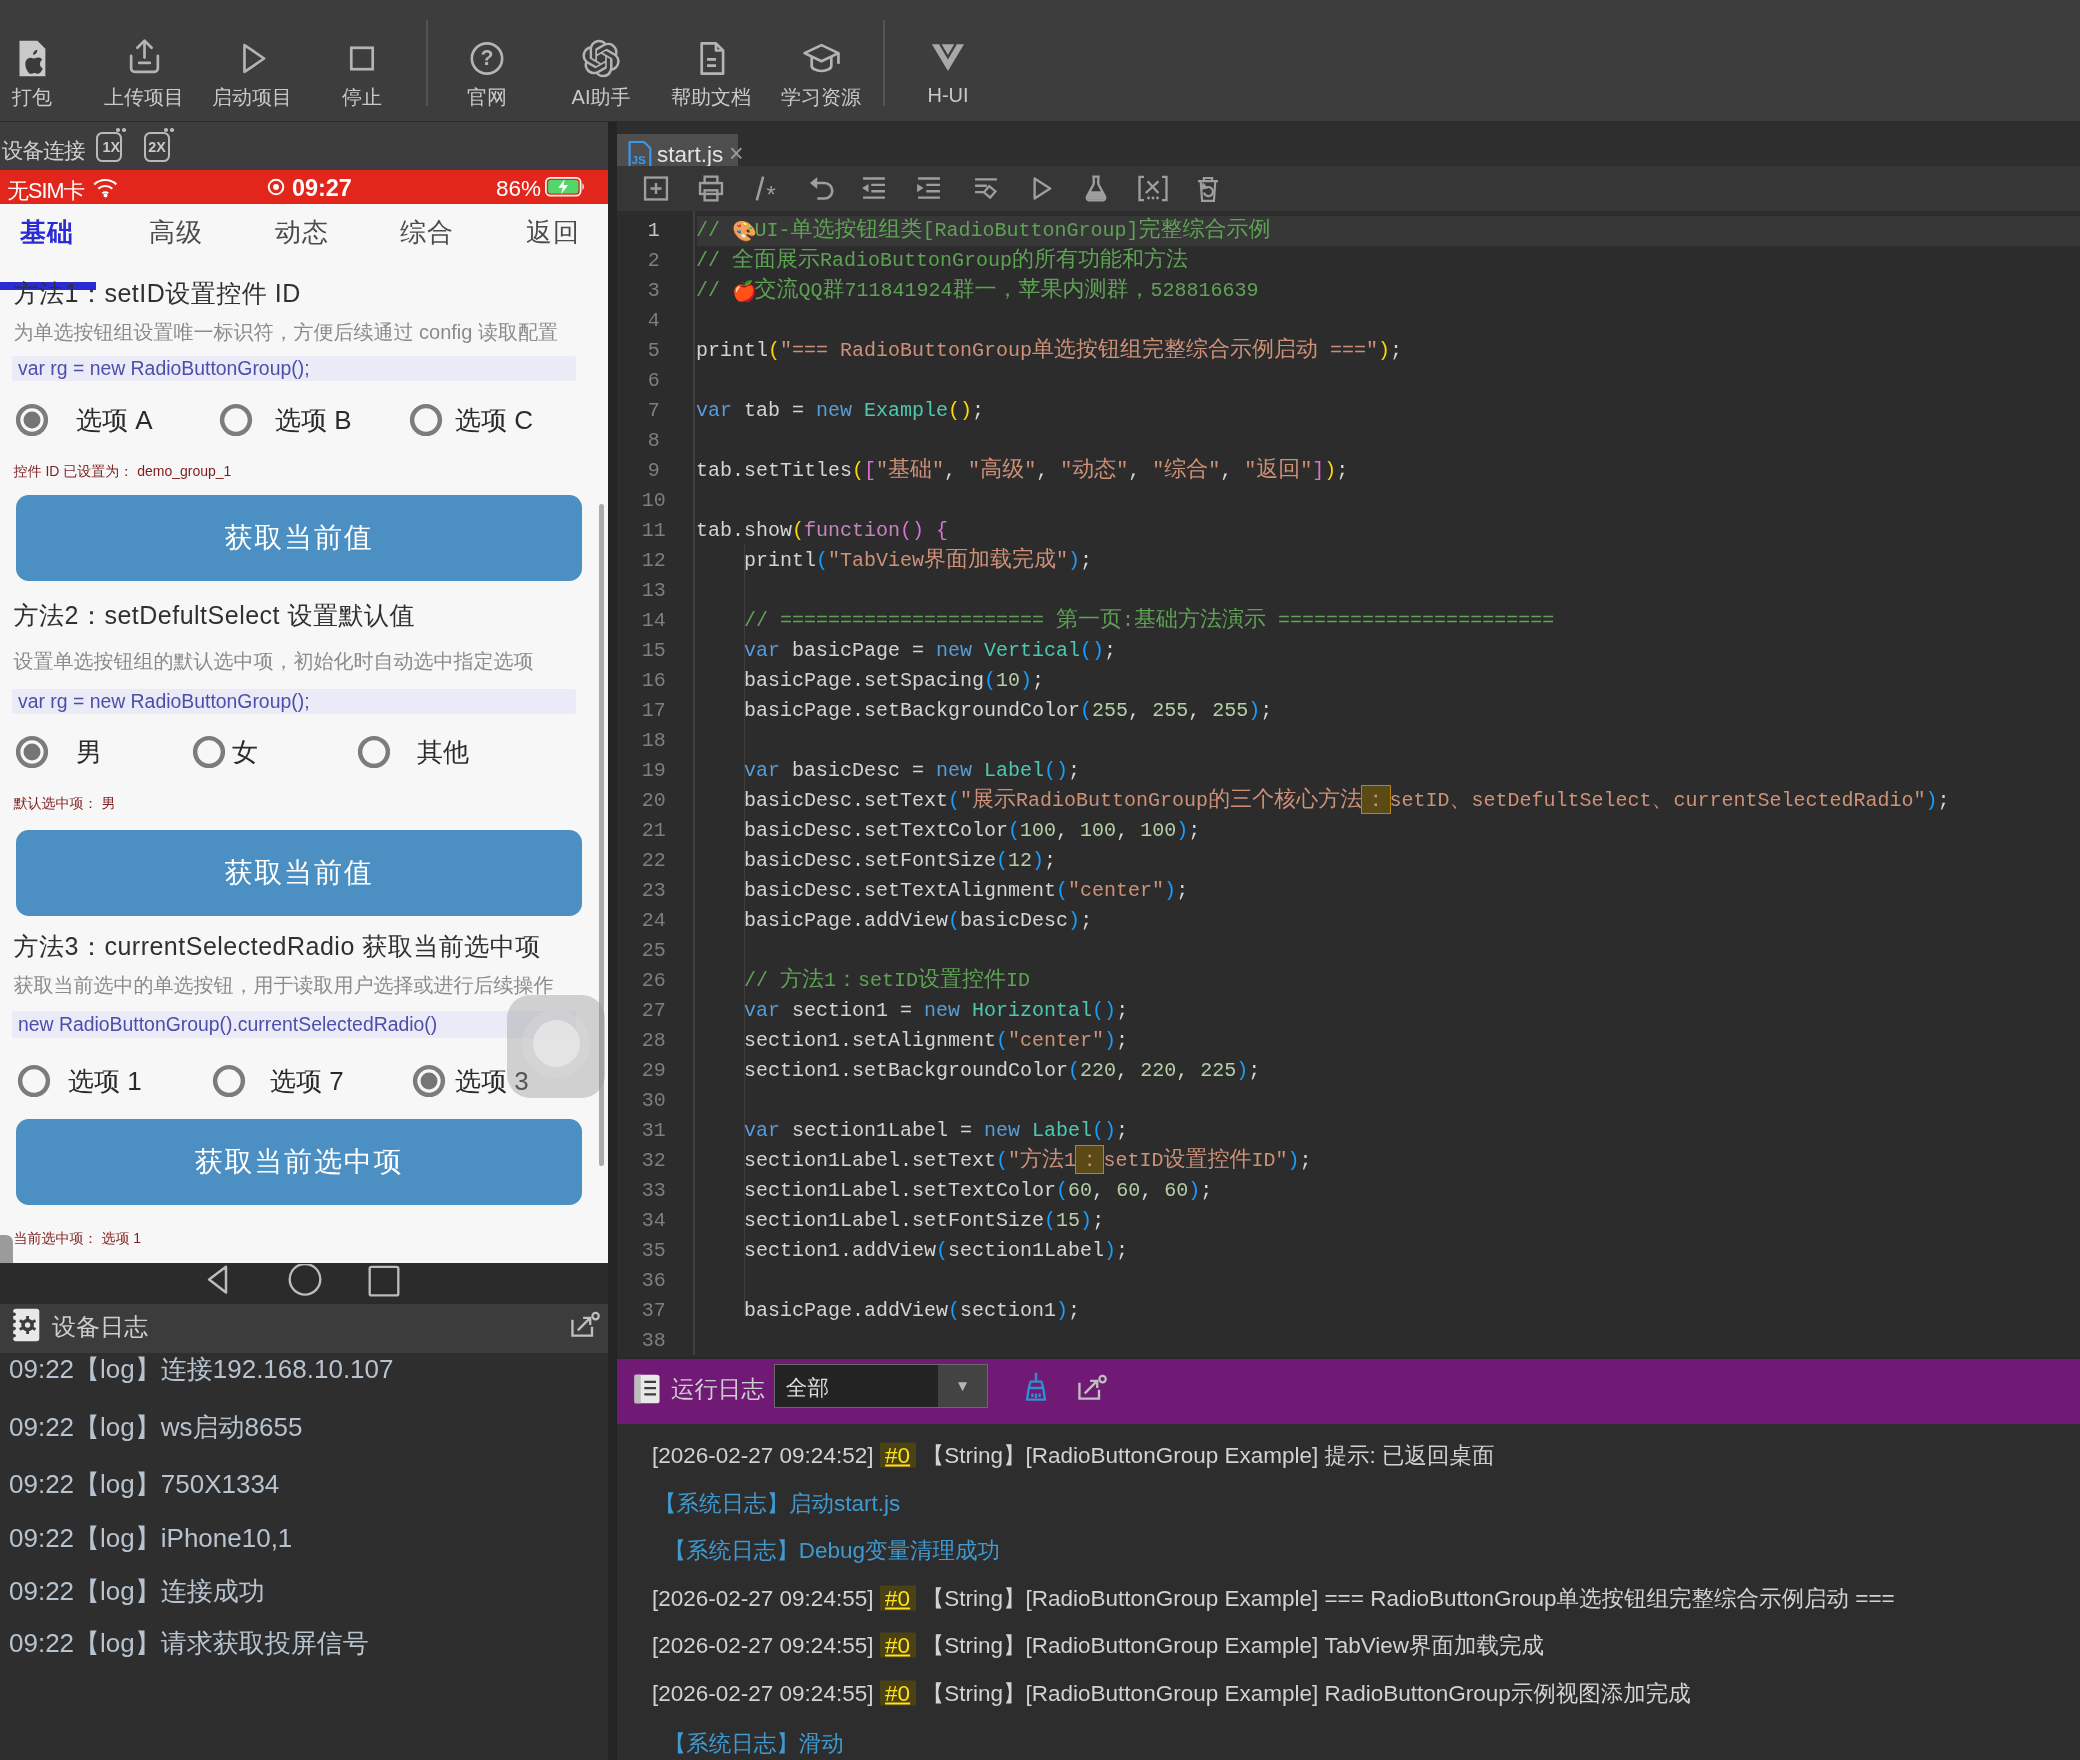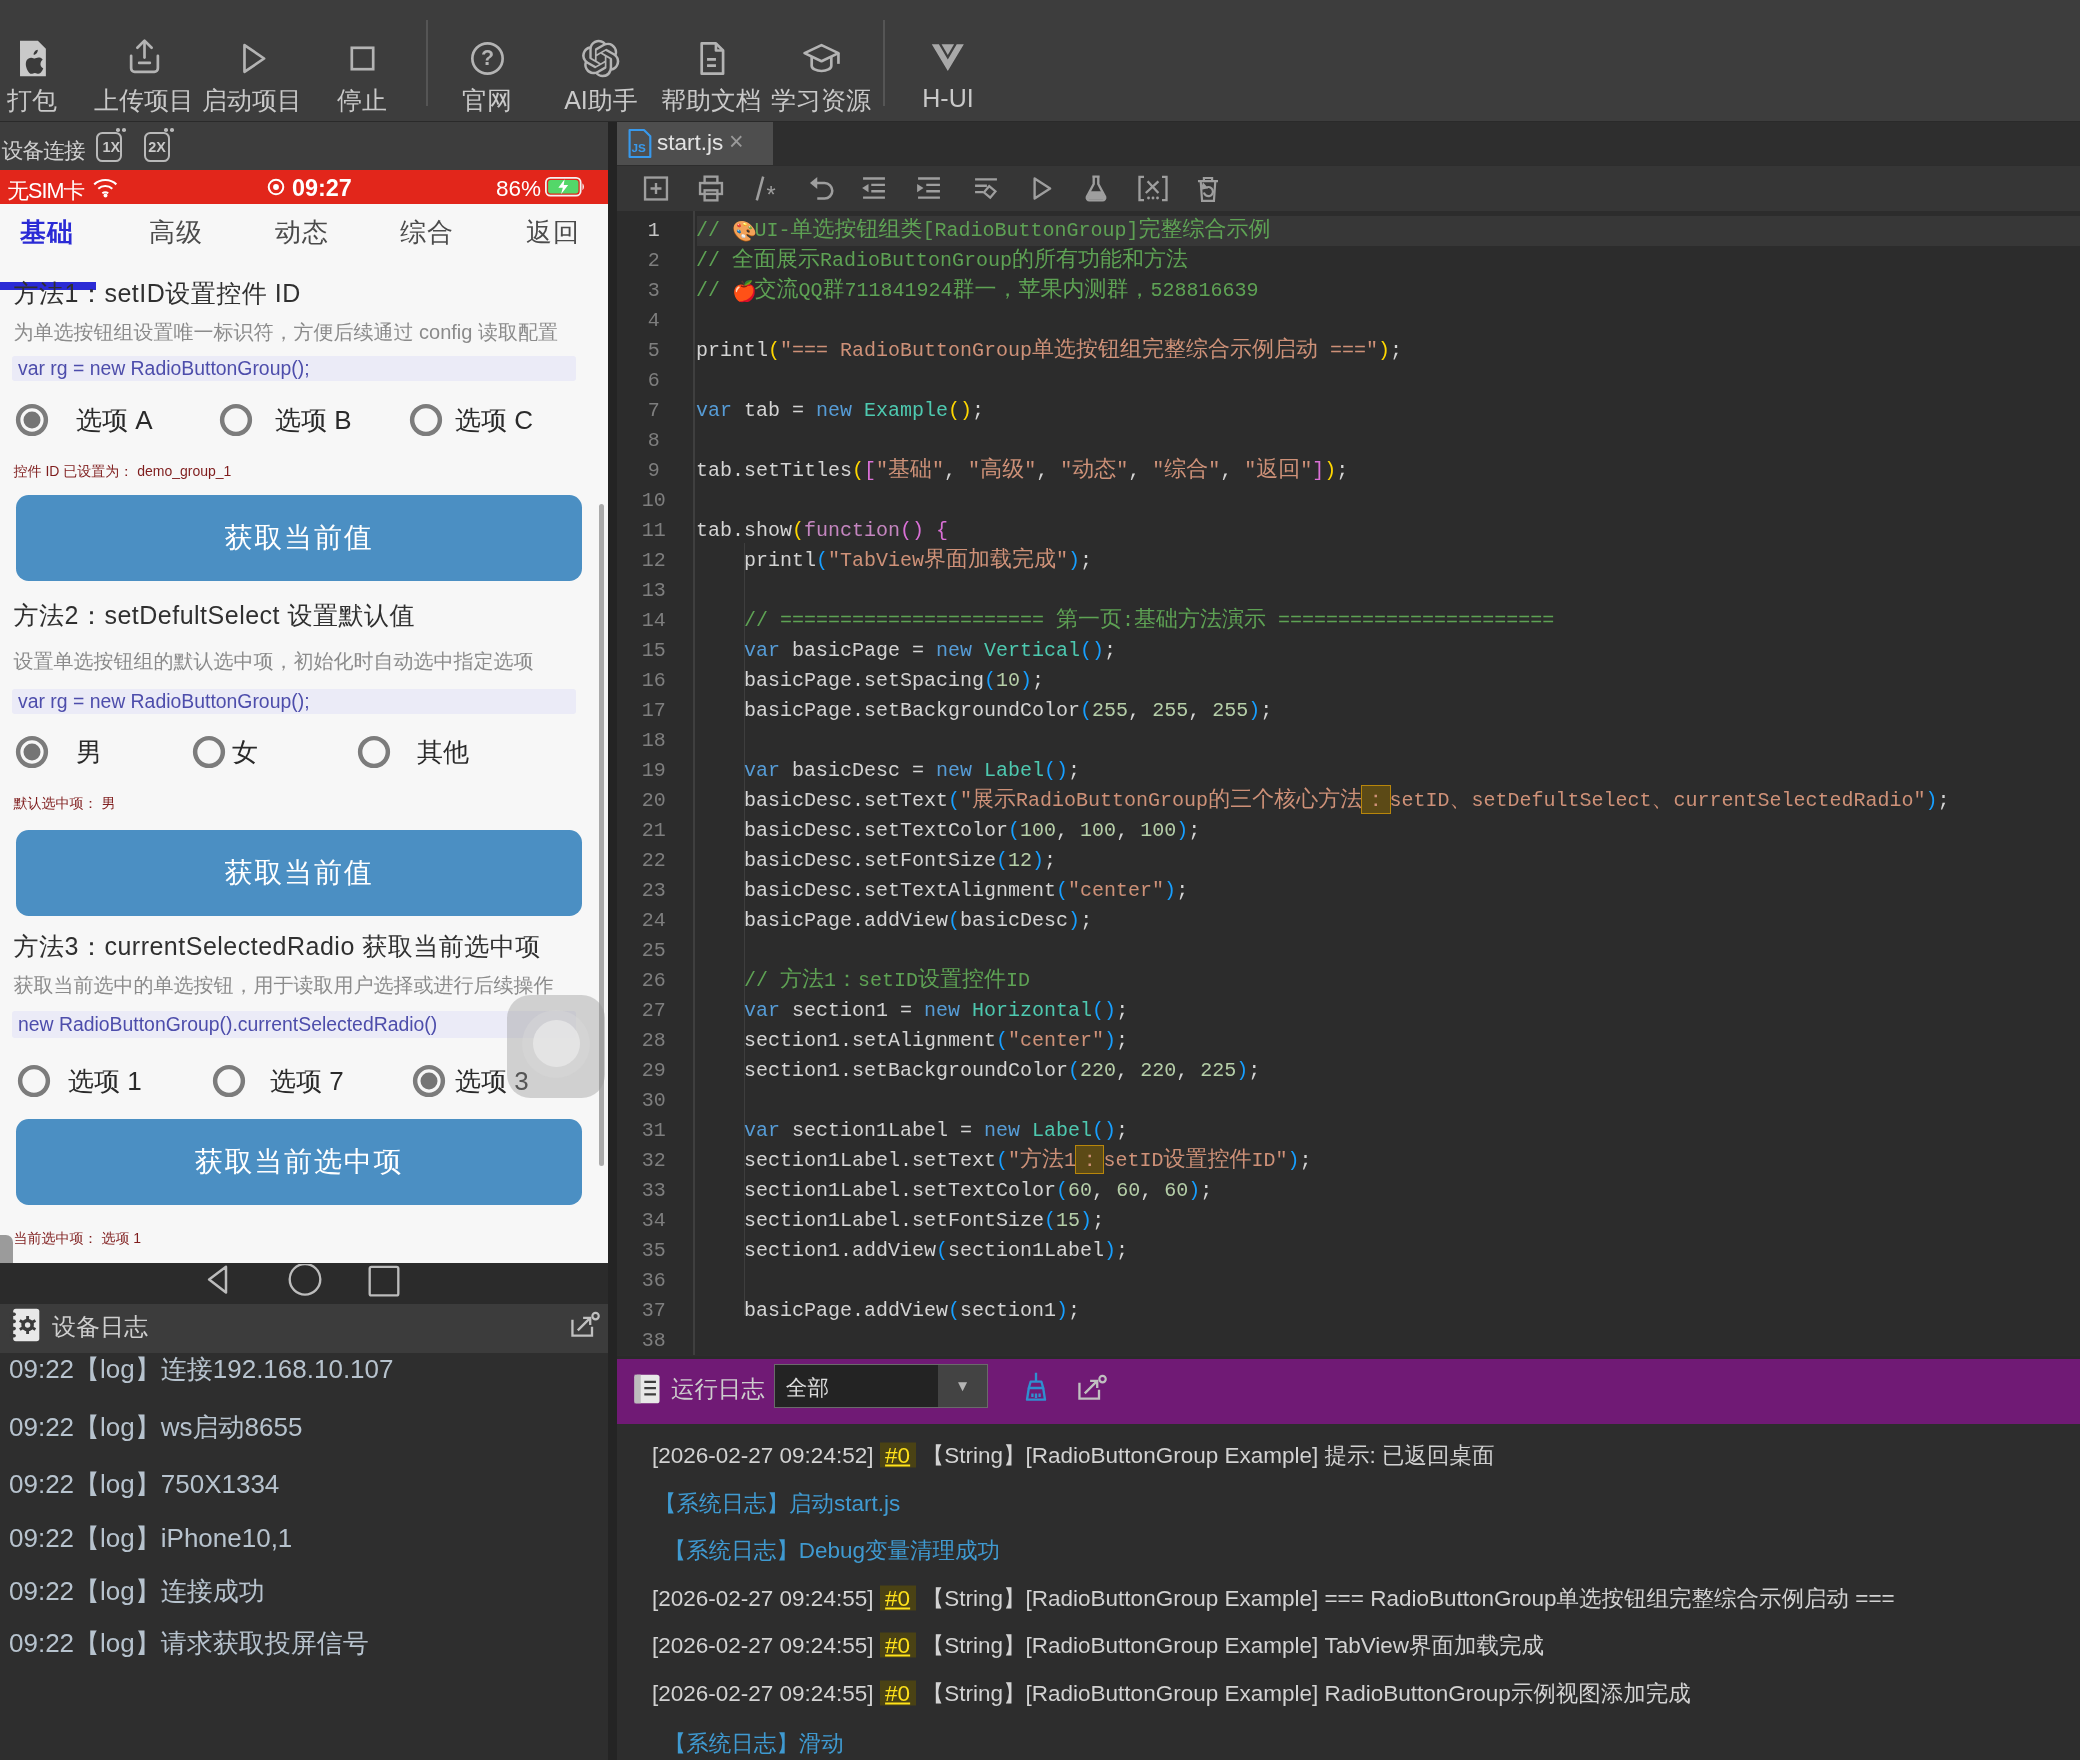--- a/index.html
+++ b/index.html
@@ -1,42 +1,42 @@
 <!DOCTYPE html>
 <html style="font-size:14.4px"><head><meta charset="utf-8"><style>
 *{margin:0;padding:0;box-sizing:border-box}
 html,body{width:2080px;height:1761px;background:#2d2d2d;overflow:hidden}
 body{font-family:"Liberation Sans",sans-serif;position:relative}
 .abs{position:absolute}
 
 #toolbar{position:absolute;left:0;top:0;width:2080px;height:122px;background:#3d3d3d;border-bottom:1.8px solid #2a2a2a}
 .tbtn{position:absolute;top:0;height:122px;transform:translateX(-50%);text-align:center}
 .tico{height:79px;display:flex;align-items:flex-end;justify-content:center}
-.tlab{margin-top:5.4px;font-size:25px;color:#c9c9c9;white-space:nowrap}
+.tlab{margin-top:5.4px;font-size:20px;color:#c9c9c9;white-space:nowrap}
 .tdiv{position:absolute;top:20px;height:86px;width:1.8px;background:#555}
 
 #devbar{position:absolute;left:0;top:122px;width:608px;height:48px;background:#3d3d3d}
 #redbar{position:absolute;left:0;top:170px;width:608px;height:34px;background:#e2261b;color:#fff}
 #phone{position:absolute;left:0;top:204px;width:608px;height:1059px;background:#f7f7f7;overflow:hidden}
 #pnav{position:absolute;left:0;top:1264px;width:608px;height:41px;background:#2b2b2b}
 #dlbar{position:absolute;left:0;top:1304px;width:608px;height:49px;background:#3c3c3c}
 #dlog{position:absolute;left:0;top:1353px;width:608px;height:408px;background:#2e2e2e}
 .dline{position:absolute;left:9px;font-size:26px;color:#b7c3ce;white-space:nowrap;transform:translateY(-50%)}
 #vdiv{position:absolute;left:608px;top:122px;width:9px;height:1638px;background:#242424}
 
 .ptitle{position:absolute;left:13.5px;font-size:25px;color:#303030;white-space:nowrap;transform:translateY(-50%);font-weight:500;letter-spacing:0.5px}
 .pdesc{position:absolute;left:13.5px;font-size:20px;color:#8b8b8b;white-space:nowrap;transform:translateY(-50%)}
 .pcode{position:absolute;left:11.7px;width:564px;background:#ebebf7;border-radius:2.7px;color:#4d4dab;font-size:19.4px;white-space:nowrap}
 .pgreen{position:absolute;left:13.5px;font-size:14px;color:#7f1d1d;white-space:nowrap;transform:translateY(-50%)}
 .pbtn{position:absolute;left:16px;width:566px;background:#4b8fc3;border-radius:12.6px;color:#fff;font-size:28px;display:flex;align-items:center;justify-content:center;letter-spacing:1.8px}
 .rlab{position:absolute;font-size:26px;color:#2a2a2a;white-space:nowrap;transform:translateY(-50%)}
 .ptab{position:absolute;top:10.8px;font-size:26px;color:#4b4b4b;transform:translateX(-50%);letter-spacing:0.9px}
 
 #tabbar{position:absolute;left:617px;top:122px;width:1463px;height:43px;background:#2e2e2e}
-#acttab{position:absolute;left:0px;top:0;width:156px;height:43px;background:#4e4e4e;color:#e3e3e3;font-size:22.5px}
+#acttab{position:absolute;left:0px;top:12px;width:121px;height:43px;background:#4e4e4e;color:#e3e3e3;font-size:22.5px}
 #edtools{position:absolute;left:617px;top:166px;width:1463px;height:45px;background:#363636}
 .eico{position:absolute;top:7.2px;transform:translateX(-50%)}
 #codearea{position:absolute;left:617px;top:211px;width:1463px;height:1144px;background:#2c2c2c;overflow:hidden}
 #gutter{position:absolute;left:10.8px;top:5px;width:52px;text-align:center;font:20px "Liberation Mono",monospace;color:#7e7e7e}
 .gl{height:30px;line-height:30px}
 .gl.cur{color:#c5c5c5}
 #gutline{position:absolute;left:76px;top:0;width:1.8px;height:1144px;background:#3f3f3f}
 #curline{position:absolute;left:80px;top:5px;width:1383px;height:30px;background:#373737}
 #codetext{position:absolute;left:79px;top:5px;font:20px "Liberation Mono",monospace;white-space:nowrap}
 .cl{height:30px;line-height:30px}

